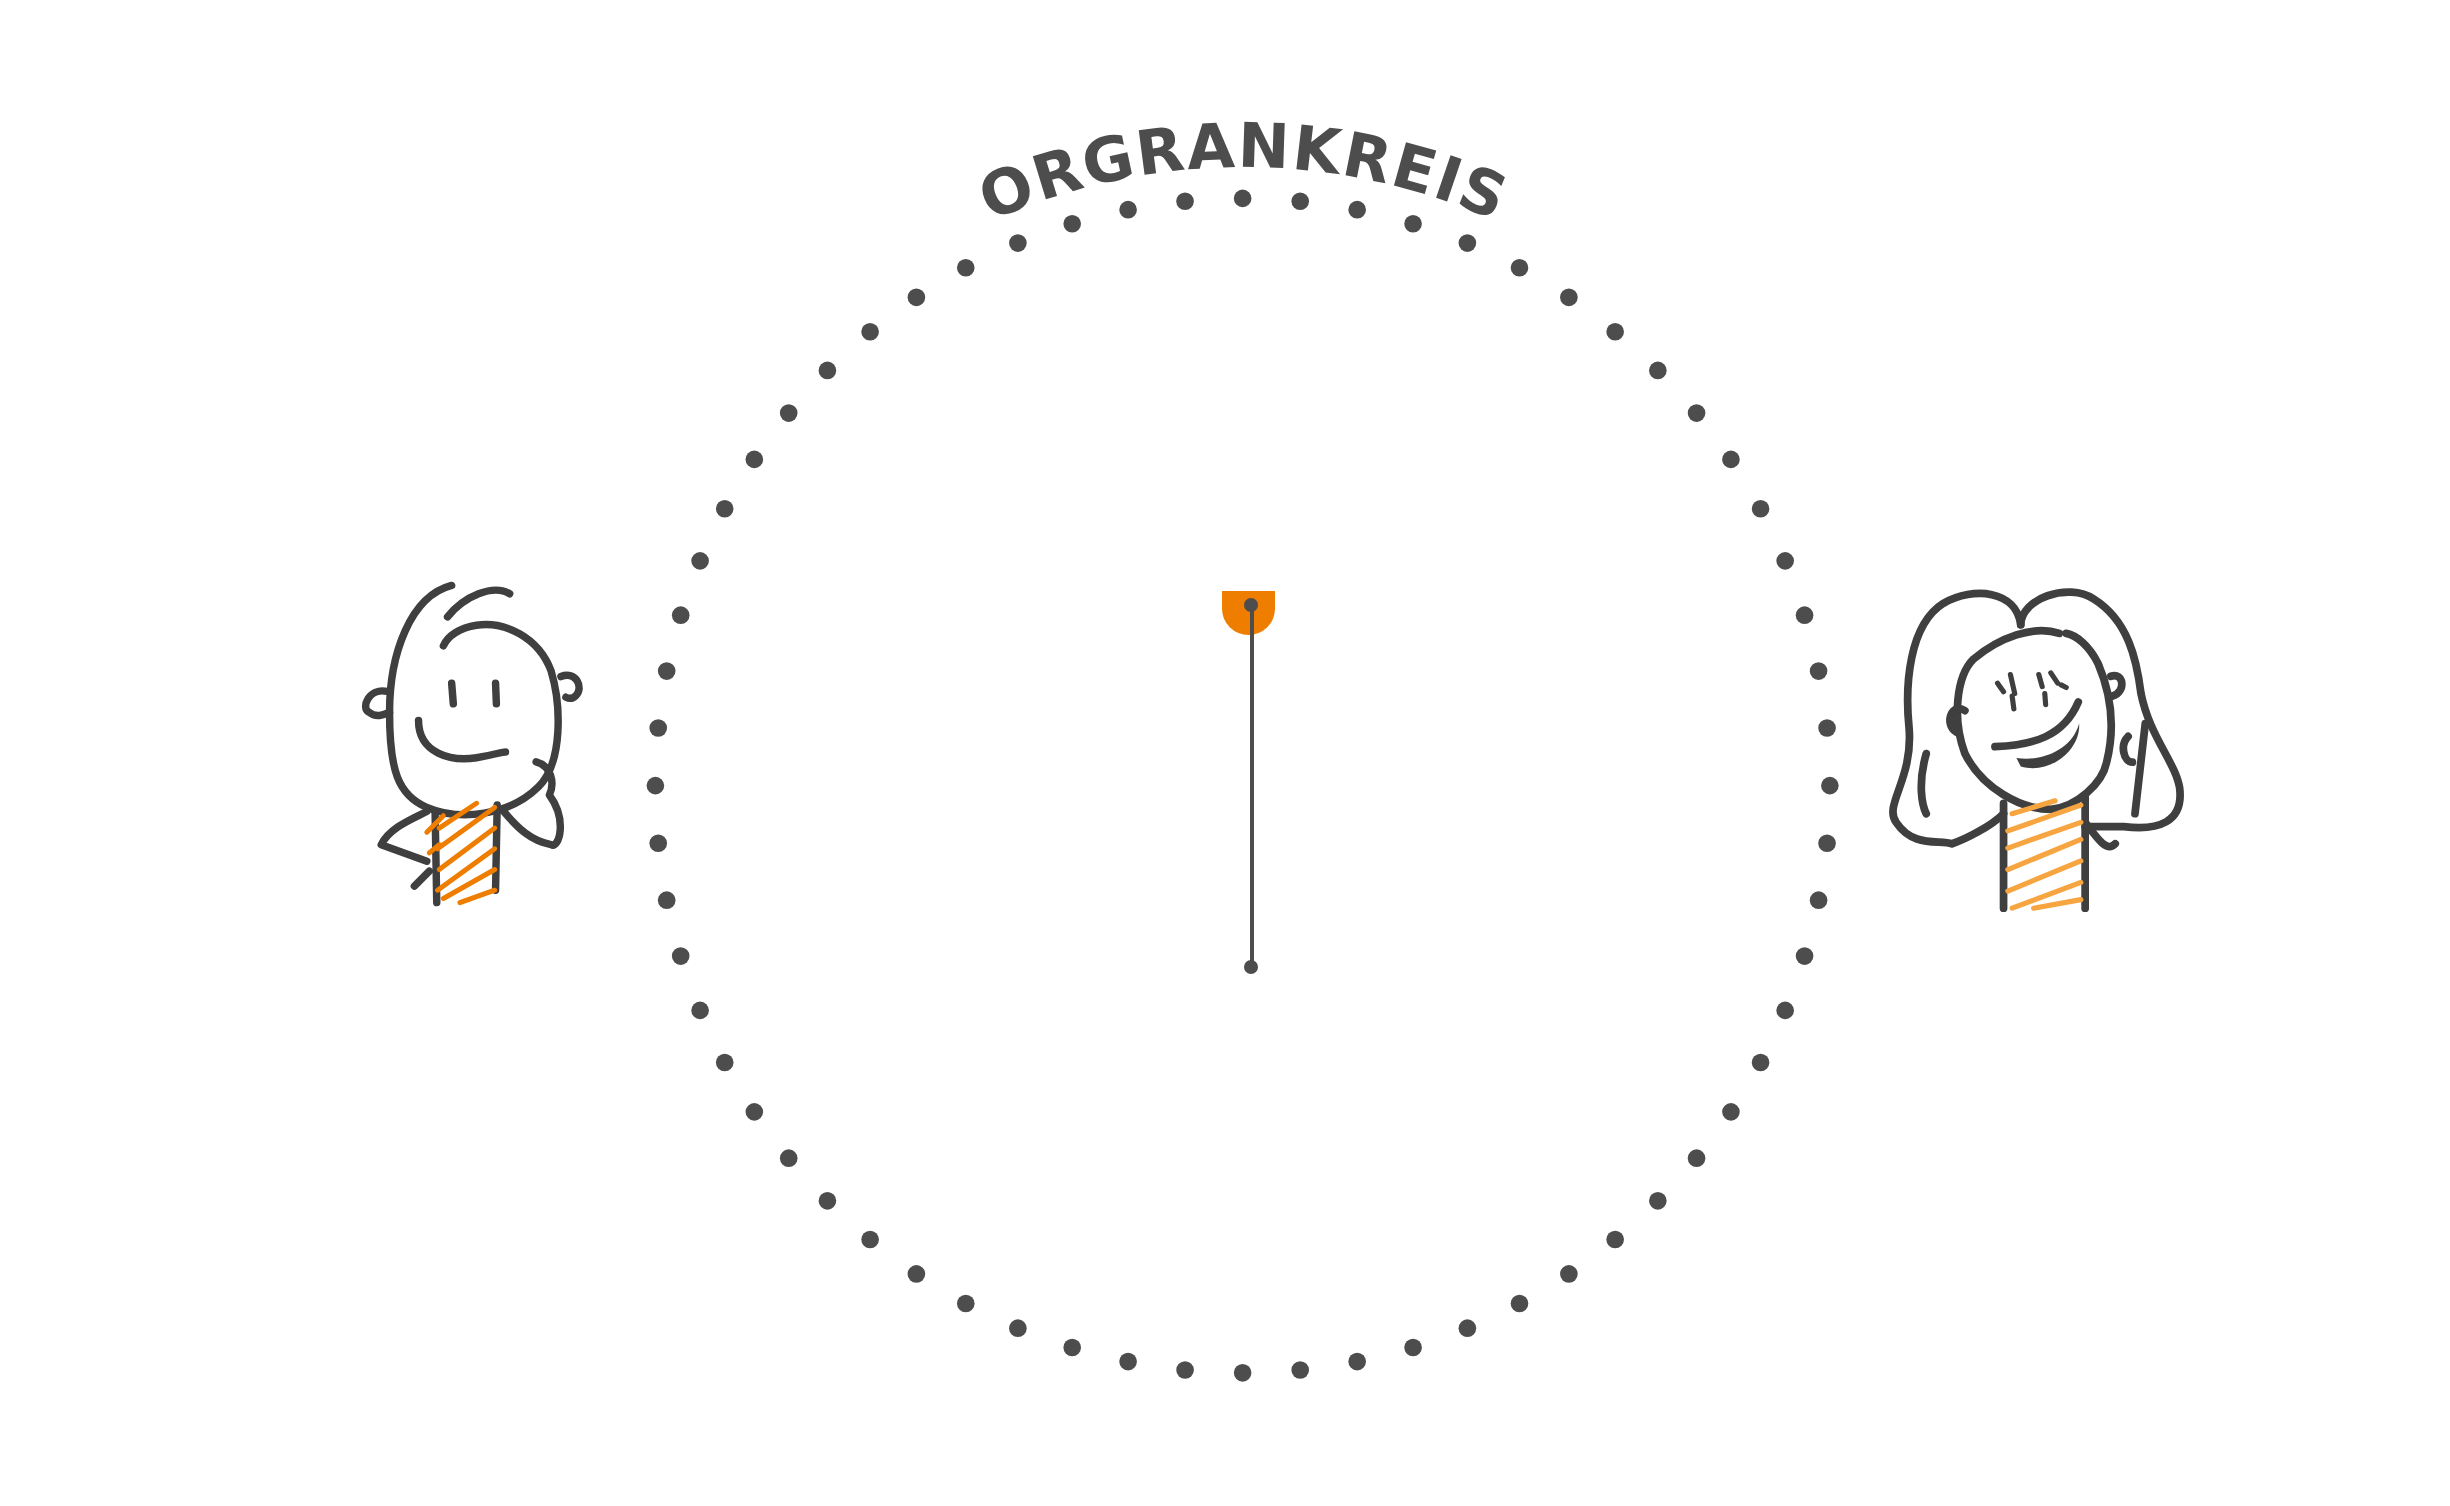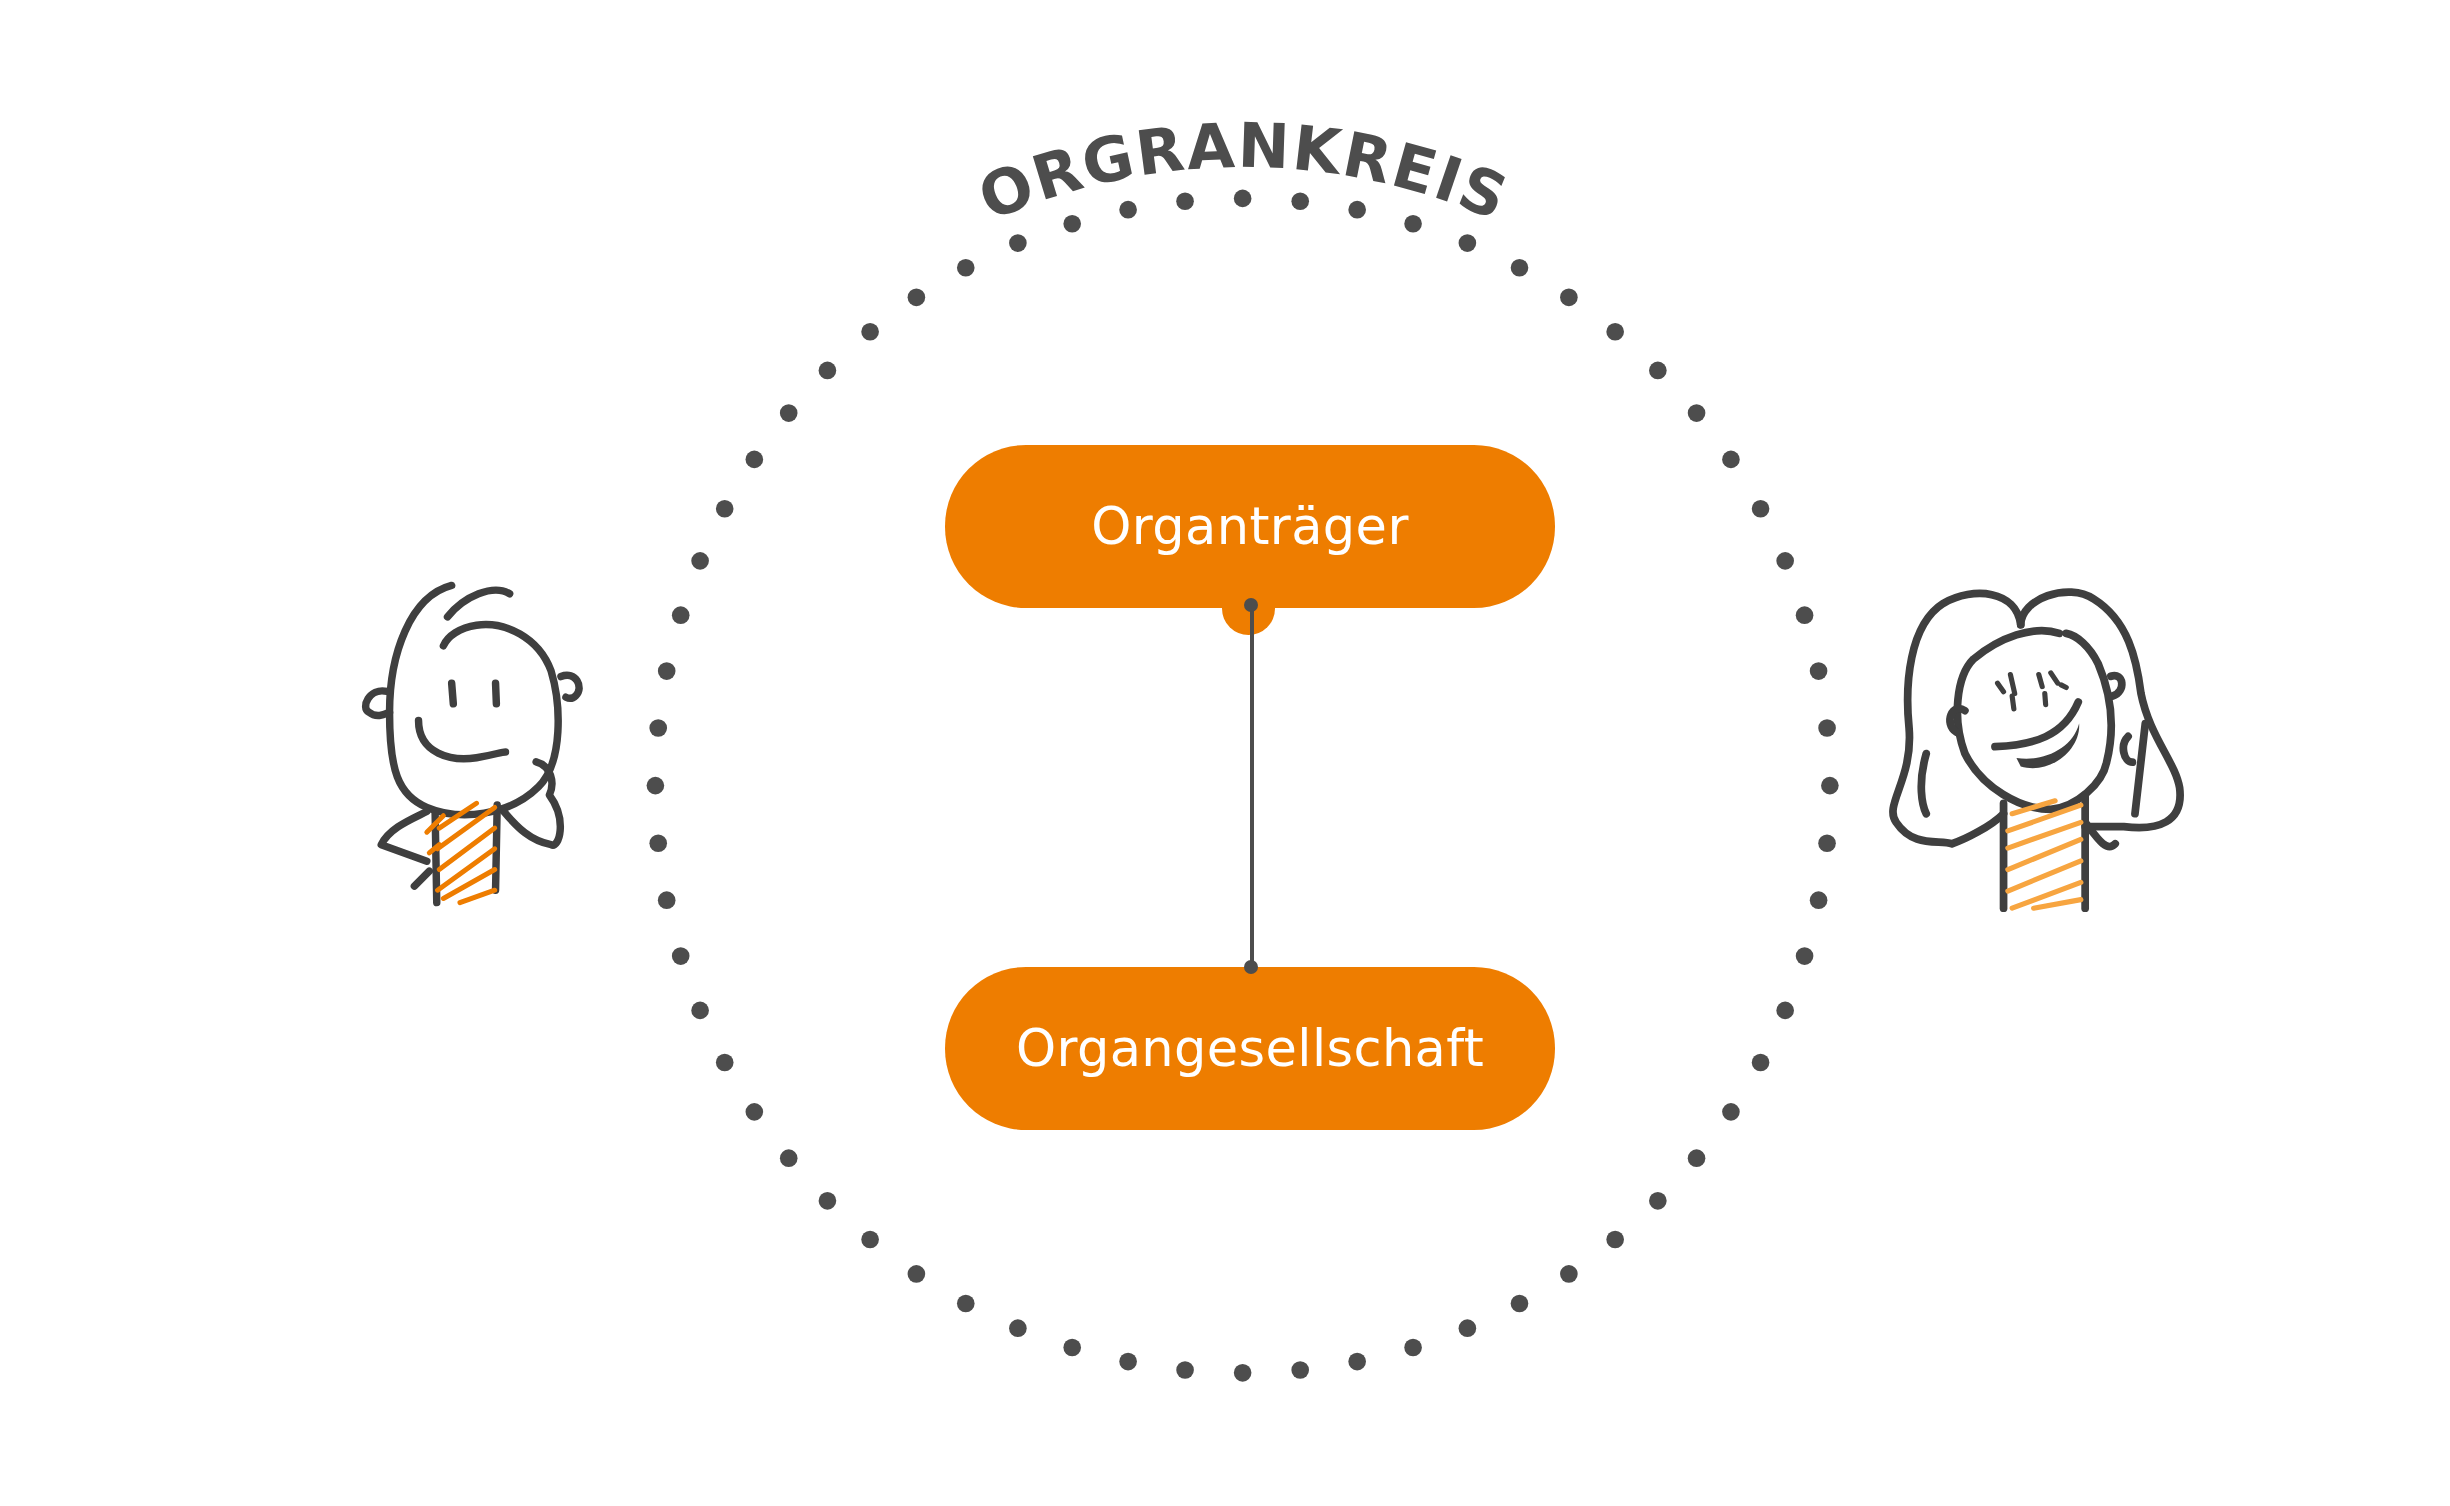--- a/index.html
+++ b/index.html
@@ -102,28 +102,22 @@
         <circle cx="1215.7" cy="253.7" r="10"></circle>
         <circle cx="1279.1" cy="237.8" r="10"></circle>
         <circle cx="1343.7" cy="228.2" r="10"></circle>
       </g>
     <text font-family="DejaVu Sans, sans-serif" font-weight="bold" font-size="70" fill="#4d4d4d" letter-spacing="2">
       <textPath href="#labelArc" startOffset="50%" text-anchor="middle" id="circleLabelPath">ORGRANKREIS</textPath>
     </text>
   </svg>
 
   <div class="tab-knob"></div>
-  <div id="pill-top" class="pill">
-    <span>Organträger</span>
-  </div>
   <div class="connector"></div>
   <div id="dot-top" class="conn-dot"></div>
-  <div id="pill-bottom" class="pill">
-    <span>Organgesellschaft</span>
-  </div>
   <div id="dot-bottom" class="conn-dot"></div>
 
   <svg id="figure-man" class="figure" viewBox="0 0 320 420">
     <g fill="none" stroke="#3f3f3f" stroke-width="9" stroke-linecap="round" stroke-linejoin="round">
       <path d="M130 27 C 80 40, 55 110, 55 180 C 55 250, 65 280, 100 295 C 140 312, 200 305, 235 270 C 265 240, 262 170, 250 130 C 235 90, 195 70, 160 75 C 140 78, 125 88, 120 100"></path>
       <path d="M125 65 C 145 40, 180 25, 200 37"></path>
       <path d="M52 155 C 30 150, 20 175, 30 180 C 40 188, 50 182, 55 180"></path>
       <path d="M262 137 C 280 130, 290 150, 280 160 C 275 165, 270 163, 268 162"></path>
       <path d="M130 145 L 132 170"></path>
       <path d="M183 145 L 184 170"></path>

